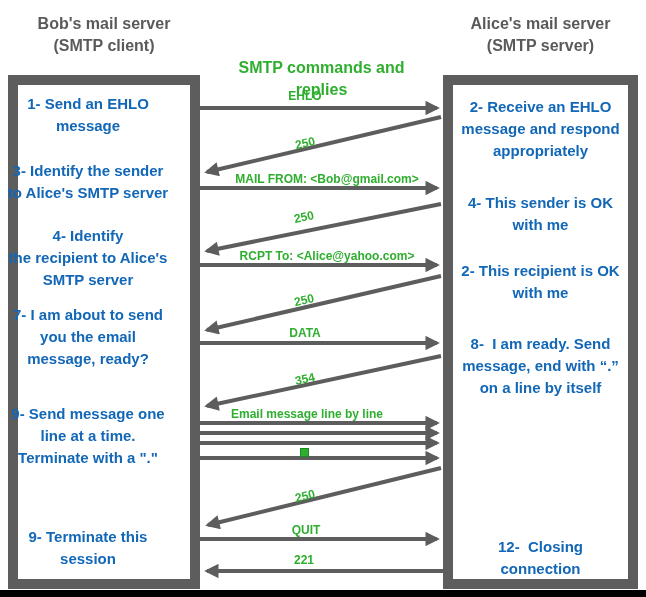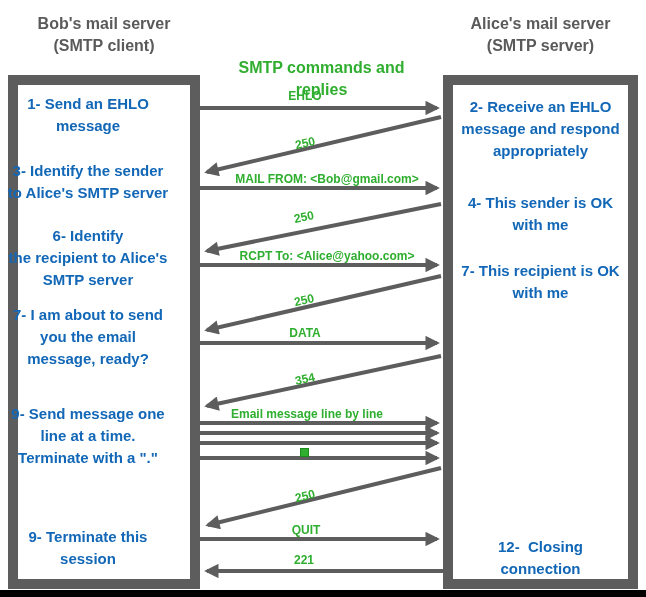--- a/index.html
+++ b/index.html
@@ -64,39 +64,42 @@
   <div class="hdr hdr-right">Alice's mail server
 (SMTP server)</div>
 
   <div class="box box-left"></div>
   <div class="box box-right"></div>
 
   <div class="step step-l s1">1- Send an EHLO
 message</div>
   <div class="step step-l s3">3- Identify the sender
 to Alice's SMTP server</div>
-  <div class="step step-l s5">6- Identify
+  <div class="step step-l s5">4- Identify
 the recipient to Alice's
 SMTP server</div>
   <div class="step step-l s7">7- I am about to send
 you the email
 message, ready?</div>
   <div class="step step-l s9">9- Send message one
 line at a time.
 Terminate with a "."</div>
   <div class="step step-l s11">9- Terminate this
 session</div>
 
   <div class="step step-r s2">2- Receive an EHLO
 message and respond
 appropriately</div>
   <div class="step step-r s4">4- This sender is OK
 with me</div>
-  <div class="step step-r s6">7- This recipient is OK
+  <div class="step step-r s6">2- This recipient is OK
 with me</div>
+  <div class="step step-r s8">8-  I am ready. Send
+message, end with “.”
+on a line by itself</div>
   <div class="step step-r s12">12-  Closing
 connection</div>
 
   <svg class="arrows" width="646" height="597" viewBox="0 0 646 597">
     <defs>
       <marker id="ah" viewBox="0 0 10 10" refX="8" refY="5" markerWidth="4.6" markerHeight="3.6" orient="auto" markerUnits="strokeWidth">
         <path d="M0,0 L10,5 L0,10 z" fill="#5d5d5d"></path>
       </marker>
     </defs>
   <line x1="200" y1="108" x2="437" y2="108" stroke="#5d5d5d" stroke-width="4" marker-end="url(#ah)"></line>

